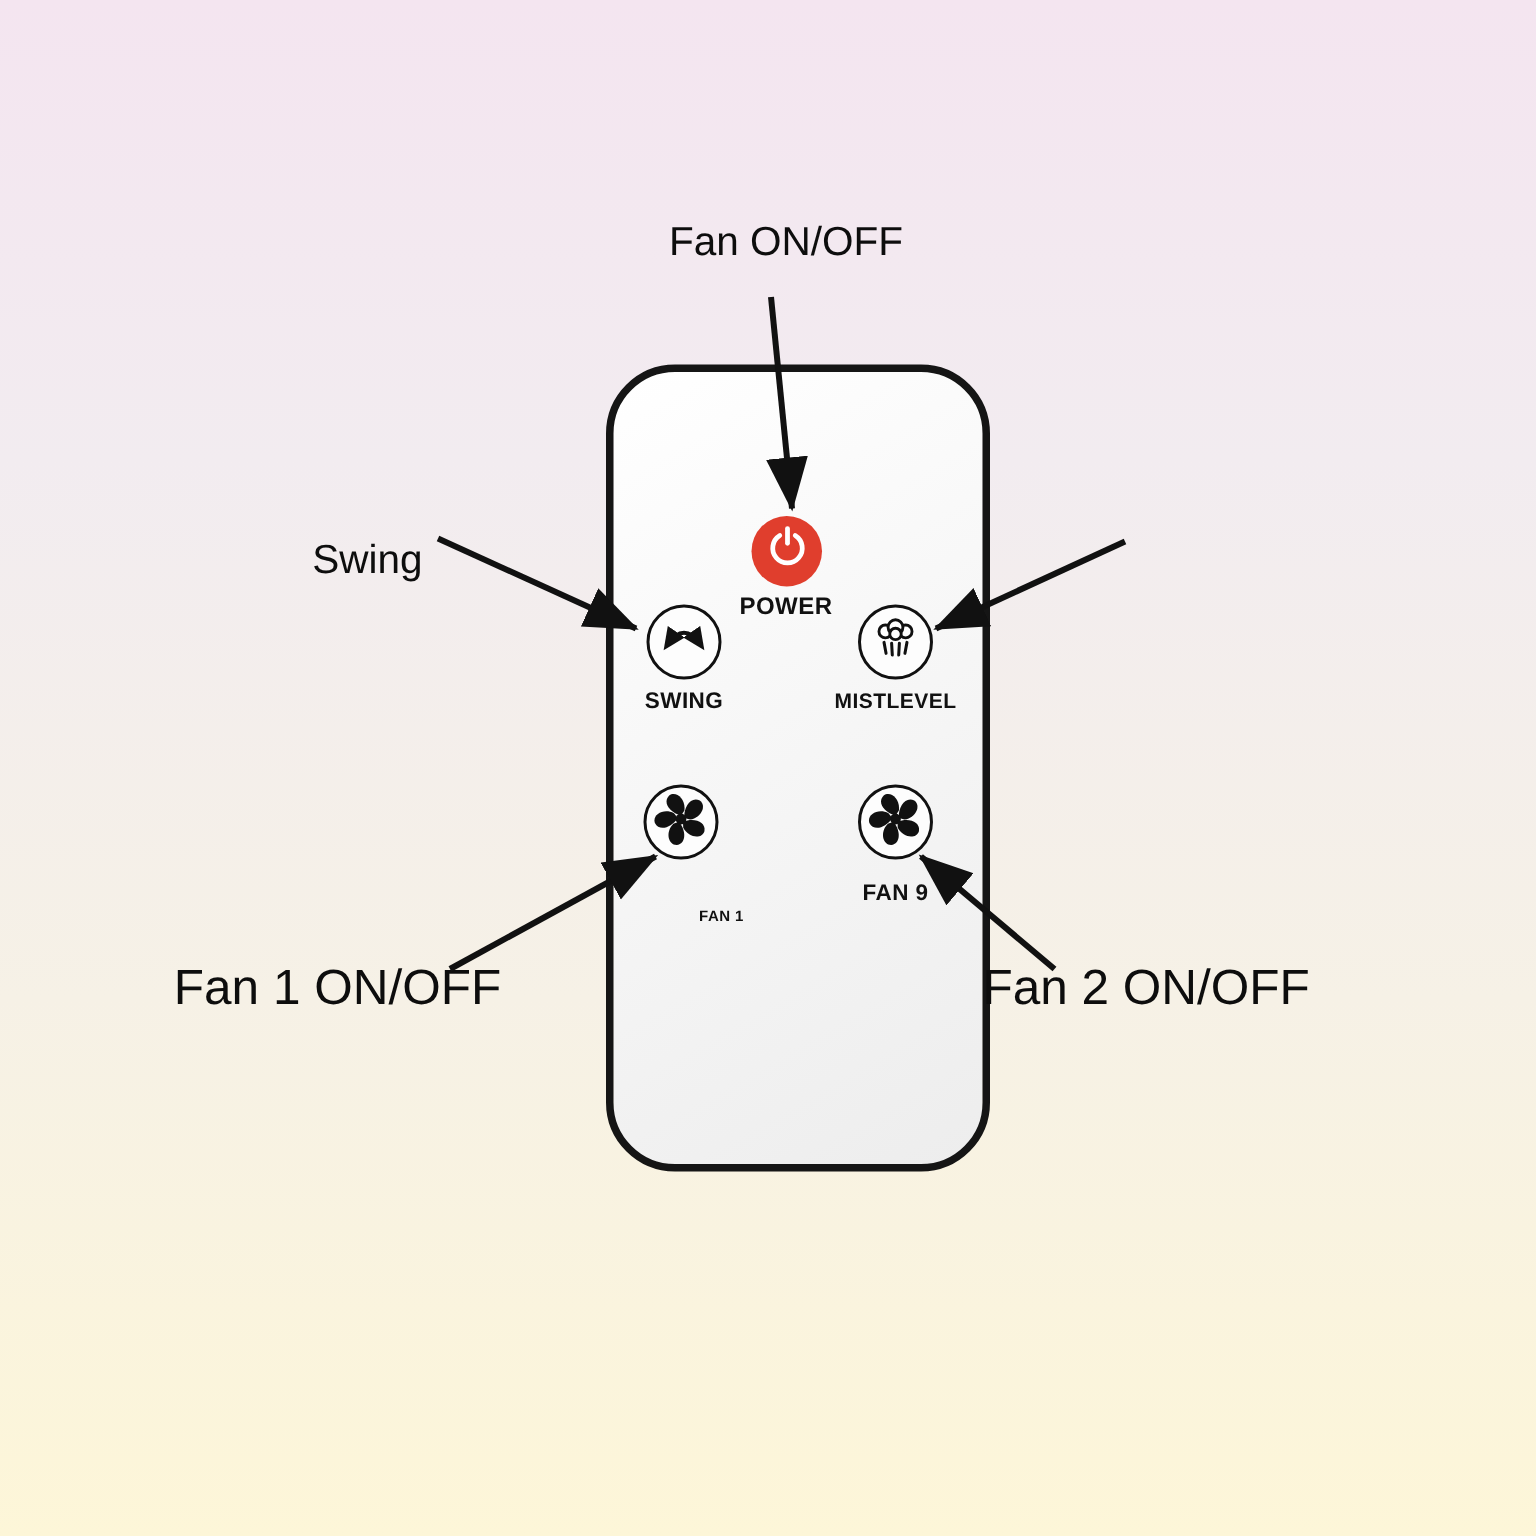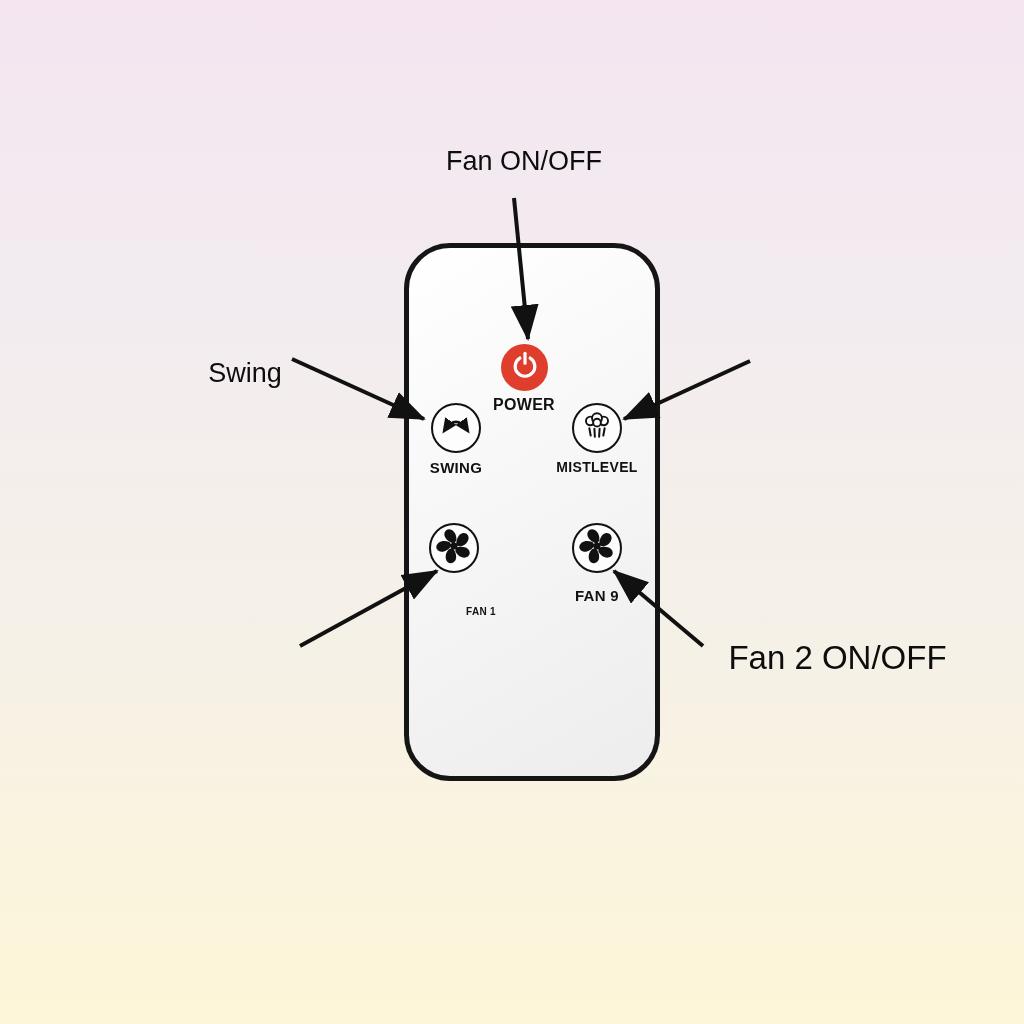--- a/index.html
+++ b/index.html
@@ -48,21 +48,21 @@
   .lbl-mist{left:128px;top:211px;width:120px;font-size:14px;}
   .lbl-fan1{left:-5px;top:358px;width:100px;font-size:10px;margin-left:27px;}
   .lbl-fan2{left:138px;top:339px;width:100px;font-size:15px;}
 
   
   .ann{position:absolute;z-index:3;color:#0d0d0d;}
   .ann-power{left:384px;top:146px;width:280px;text-align:center;font-size:27px;}
   .ann-swing{left:190px;top:358px;width:110px;text-align:center;font-size:27px;}
   .ann-mist{left:755px;top:358px;width:180px;text-align:left;font-size:27px;}
   .ann-fan1{left:45px;top:640px;width:360px;text-align:center;}
-  .ann-fan2{left:655px;top:640px;width:365px;text-align:center;}
+  .ann-fan2{left:655px;top:640px;width:365px;}
   .ann-title{font-size:33px;line-height:1.1;}
   .ann-sub{font-size:25px;line-height:1.25;margin-top:4px;}
 </style>
 </head>
 <body>
 
 <div class="canvas">
 
   <svg class="arrows" viewBox="0 0 1024 1024" aria-hidden="true">
     <defs>
@@ -74,20 +74,21 @@
     <line x1="292" y1="359" x2="424" y2="419" marker-end="url(#ah)"></line>
     <line x1="750" y1="361" x2="624" y2="419" marker-end="url(#ah)"></line>
     <line x1="300" y1="646" x2="437" y2="571" marker-end="url(#ah)"></line>
     <line x1="703" y1="646" x2="614" y2="571" marker-end="url(#ah)"></line>
   </svg>
 
   <div class="ann ann-power">Fan ON/OFF</div>
   <div class="ann ann-swing">Swing</div>
 
   <div class="ann ann-fan1">
+    <div class="ann-title">Fan 1 ON/OFF</div>
   </div>
 
   <div class="ann ann-fan2">
     <div class="ann-title">Fan 2 ON/OFF</div>
   </div>
 
   <div class="remote">
 
     <div class="btn btn-power">
       <span>

